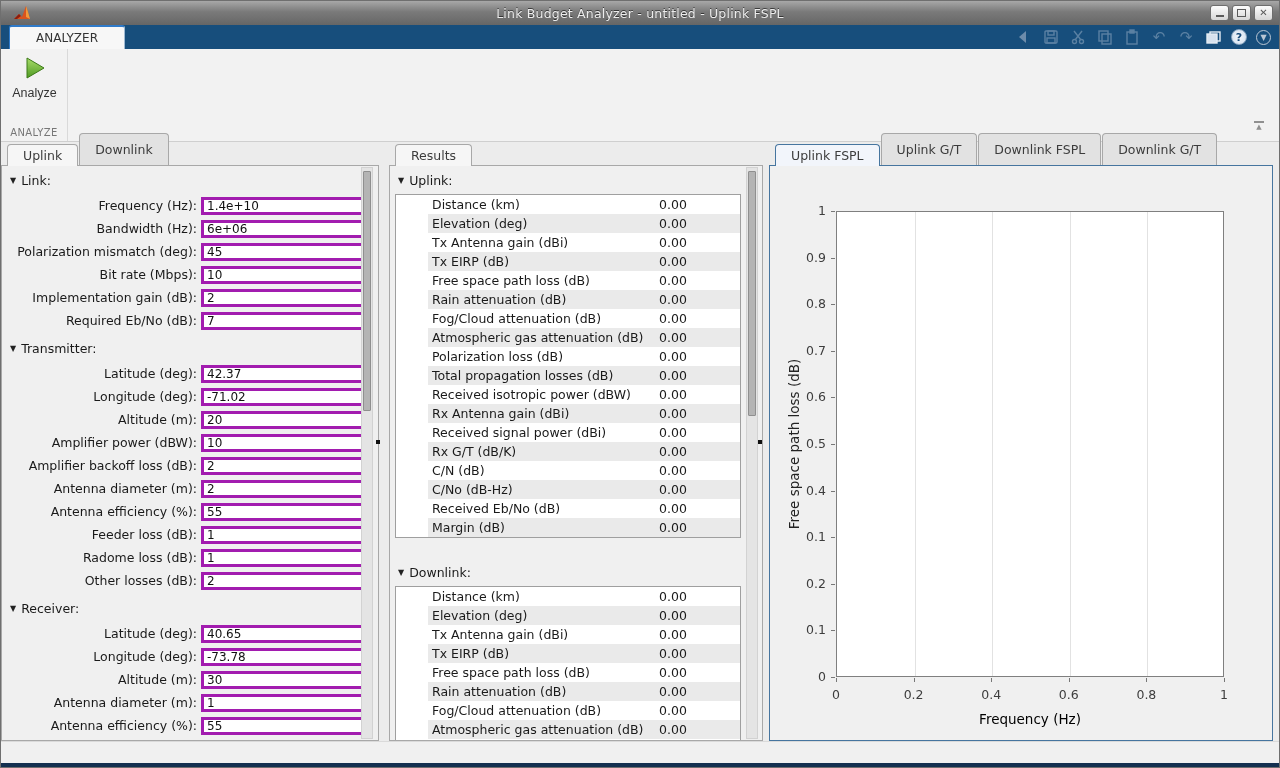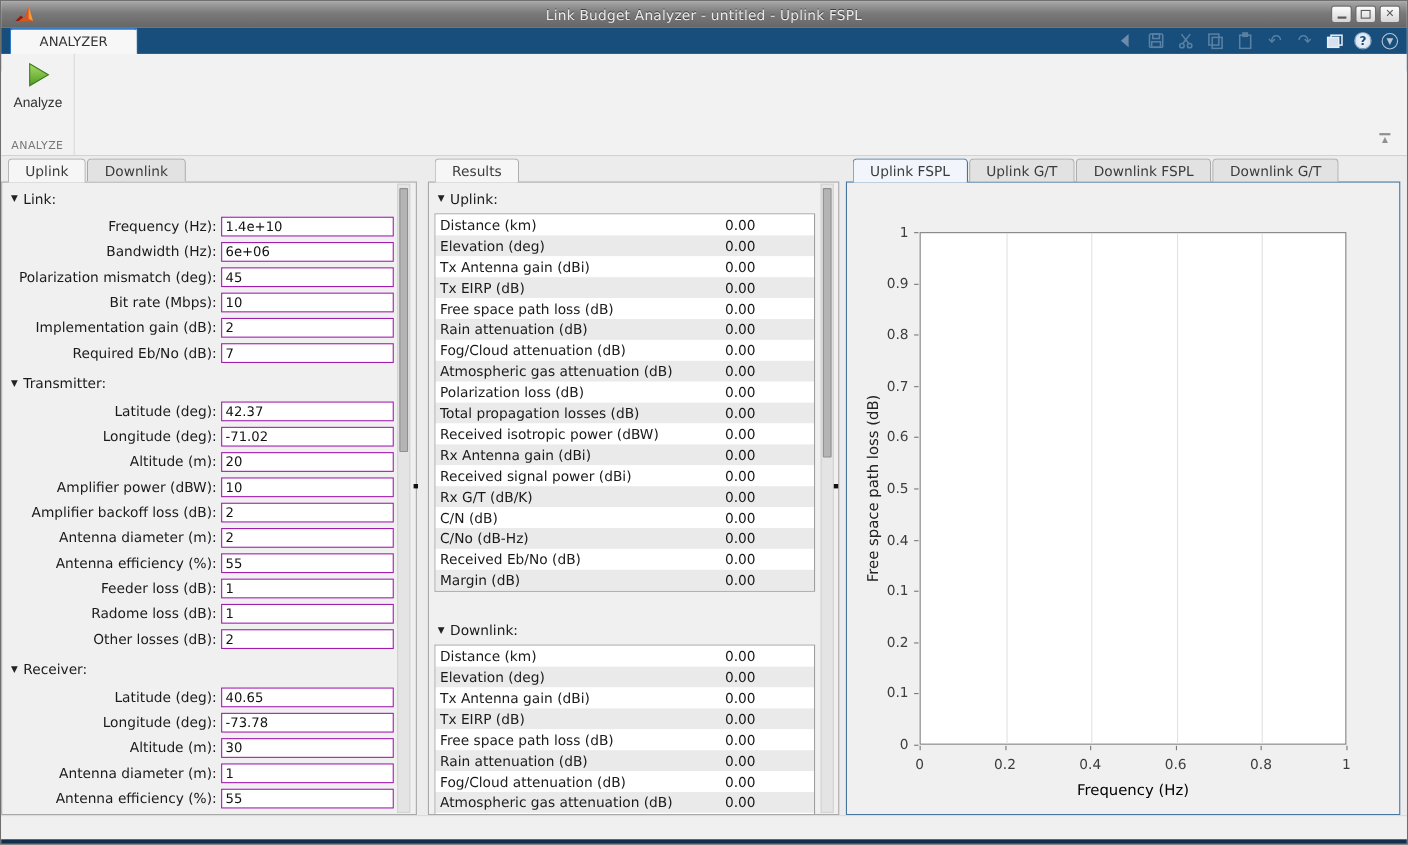--- a/index.html
+++ b/index.html
@@ -49,53 +49,53 @@
   #analyze-sec-label { position:absolute; left:0; bottom:3px; width:100%; text-align:center;
     font-size:10px; color:#777; letter-spacing:.4px; }
   #collapse-ribbon { position:absolute; right:12px; bottom:8px; width:16px; height:12px; text-align:center; }
   #collapse-ribbon .bar { width:10px; height:2px; background:#909090; margin:0 auto 1px auto; }
   #collapse-ribbon .tri { font-size:7px; color:#909090; line-height:6px; }
 
   
   #workspace { position:absolute; left:0; top:141px; width:100%; height:599px; background:#ececec; }
   .panel { position:absolute; top:1px; }
   .ptabs { position:relative; height:22px; padding-left:6px; display:flex; align-items:flex-end; z-index:2; }
-  .ptab { height:21px; padding:0 15px; margin-right:1px; background:#e2e2e2;
+  .ptab { height:32px; padding:0 15px; margin-right:1px; background:#e2e2e2;
     border:1px solid #a8a8a8; border-bottom:none; border-radius:4px 4px 0 0;
     font-size:12.5px; color:#3c3c3c; display:flex; align-items:center; }
   .ptab.active { background:#f6f6f6; height:22px; margin-bottom:-1px; z-index:3; }
   .pbody { position:absolute; left:0; right:0; top:22px; bottom:0; background:#f0f0f0;
     border:1px solid #a8a8a8; overflow:hidden; }
 
   #left-panel  { left:0;   width:378px; height:598px; }
   #mid-panel   { left:388px; width:374px; height:598px; }
   #right-panel { left:768px; width:504px; height:598px; }
   #right-panel .pbody { border:1.5px solid #46759f; background:#f0f0f0; }
   #right-panel .ptab.active { background:#f2f5fb; border-color:#46759f; }
 
   
   #form-body { padding-top:6px; }
   .sec-hdr { height:16px; margin:0 0 6px 8px; font-size:12.5px; color:#1a1a1a; display:flex; align-items:center; }
   .sec-hdr + .sec-hdr, .frows + .sec-hdr { margin-top:8px; }
   .sec-arrow { font-size:8px; margin-right:5px; color:#222; }
   .frow { height:23px; display:flex; align-items:center; }
   .flabel { width:199px; text-align:right; font-size:12.5px; color:#1a1a1a; padding-right:4px; white-space:nowrap; }
-  .finput { width:157px; height:18px; border:1px solid #a21caf; background:#fff; font-size:12px;
+  .finput { width:170px; height:18px; border:3px solid #a21caf; background:#fff; font-size:12px;
     font-family:"DejaVu Sans","Liberation Sans",sans-serif; padding:0 3px; color:#111; }
   .frows { margin-bottom:2px; }
 
   
   .vscroll { position:absolute; top:1px; bottom:1px; width:12px; background:#e4e4e4; border:1px solid #d2d2d2; }
   #left-scroll { right:5px; }
   #mid-scroll { right:4px; }
   .vthumb { position:absolute; left:1px; width:8px; background:#b4b4b4; border:1px solid #8f8f8f; border-radius:1px; }
 
   
   #results-body { padding-top:6px; }
-  .rtable { margin:0 21px 0 5px; border:1px solid #9f9f9f; background:#fff; }
+  .rtable { margin:0 21px 0 5px; border:1px solid #9f9f9f; background:#fff;padding-left:32px; }
   .rrow { height:19px; display:flex; align-items:center; font-size:12.5px; color:#1a1a1a; }
   .rrow:nth-child(even) { background:#eaeaea; }
   .rrow:nth-child(odd) { background:#fff; }
   .rlabel { flex:1; padding-left:4px; white-space:nowrap; overflow:hidden; }
   .rvalue { width:85px; text-align:left; padding-left:4px; }
   .dl-gap { margin-top:26px; }
 
   
   .grip { position:absolute; width:4px; height:4px; background:#111; }
 

